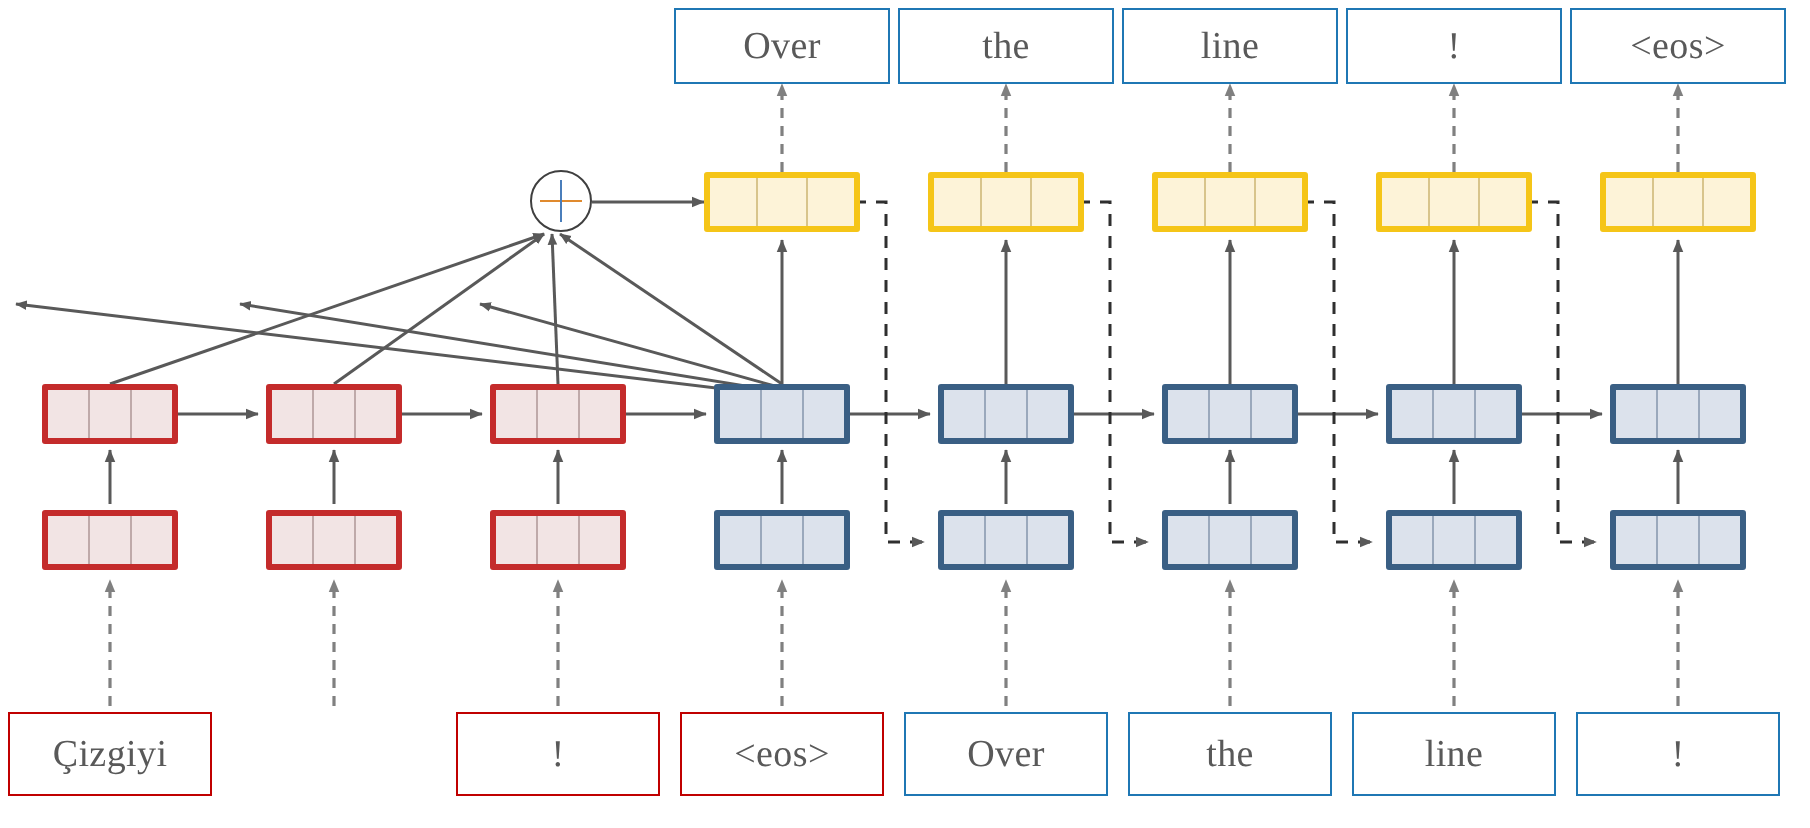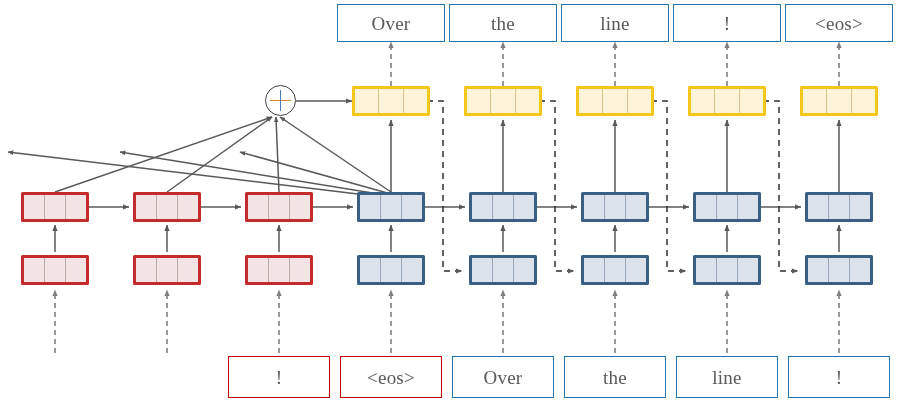--- a/index.html
+++ b/index.html
@@ -302,20 +302,21 @@
     <span class="seg"></span>
     <span class="seg"></span>
     <span class="seg"></span>
   </div>
   <div class="cell dec" style="left:805px; top:255px; width:68px; height:30px;">
     <span class="seg"></span>
     <span class="seg"></span>
     <span class="seg"></span>
   </div>
 
+  <div class="token-box src" style="left:4px; top:356px; width:102px; height:42px;">Çizgiyi</div>
   <div class="token-box src" style="left:228px; top:356px; width:102px; height:42px;">!</div>
   <div class="token-box src" style="left:340px; top:356px; width:102px; height:42px;">&lt;eos&gt;</div>
   <div class="token-box tgt" style="left:452px; top:356px; width:102px; height:42px;">Over</div>
   <div class="token-box tgt" style="left:564px; top:356px; width:102px; height:42px;">the</div>
   <div class="token-box tgt" style="left:676px; top:356px; width:102px; height:42px;">line</div>
   <div class="token-box tgt" style="left:788px; top:356px; width:102px; height:42px;">!</div>
 
 </div>
 
 </body></html>

